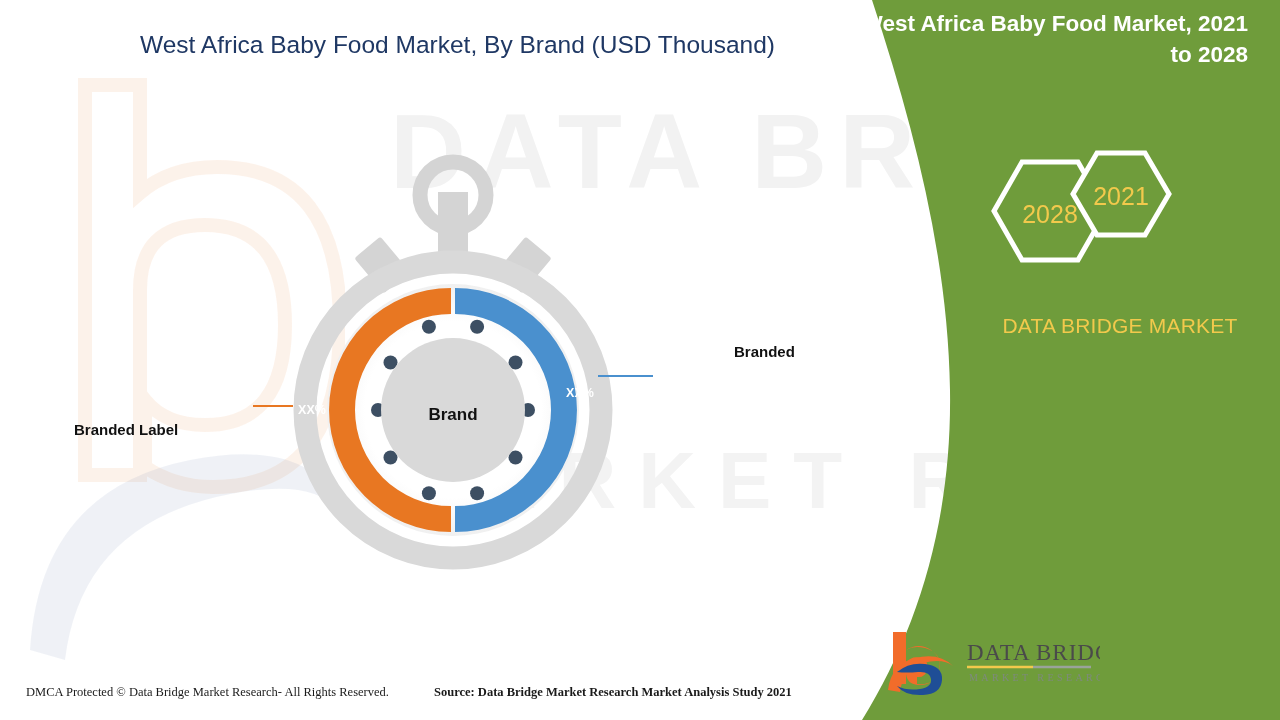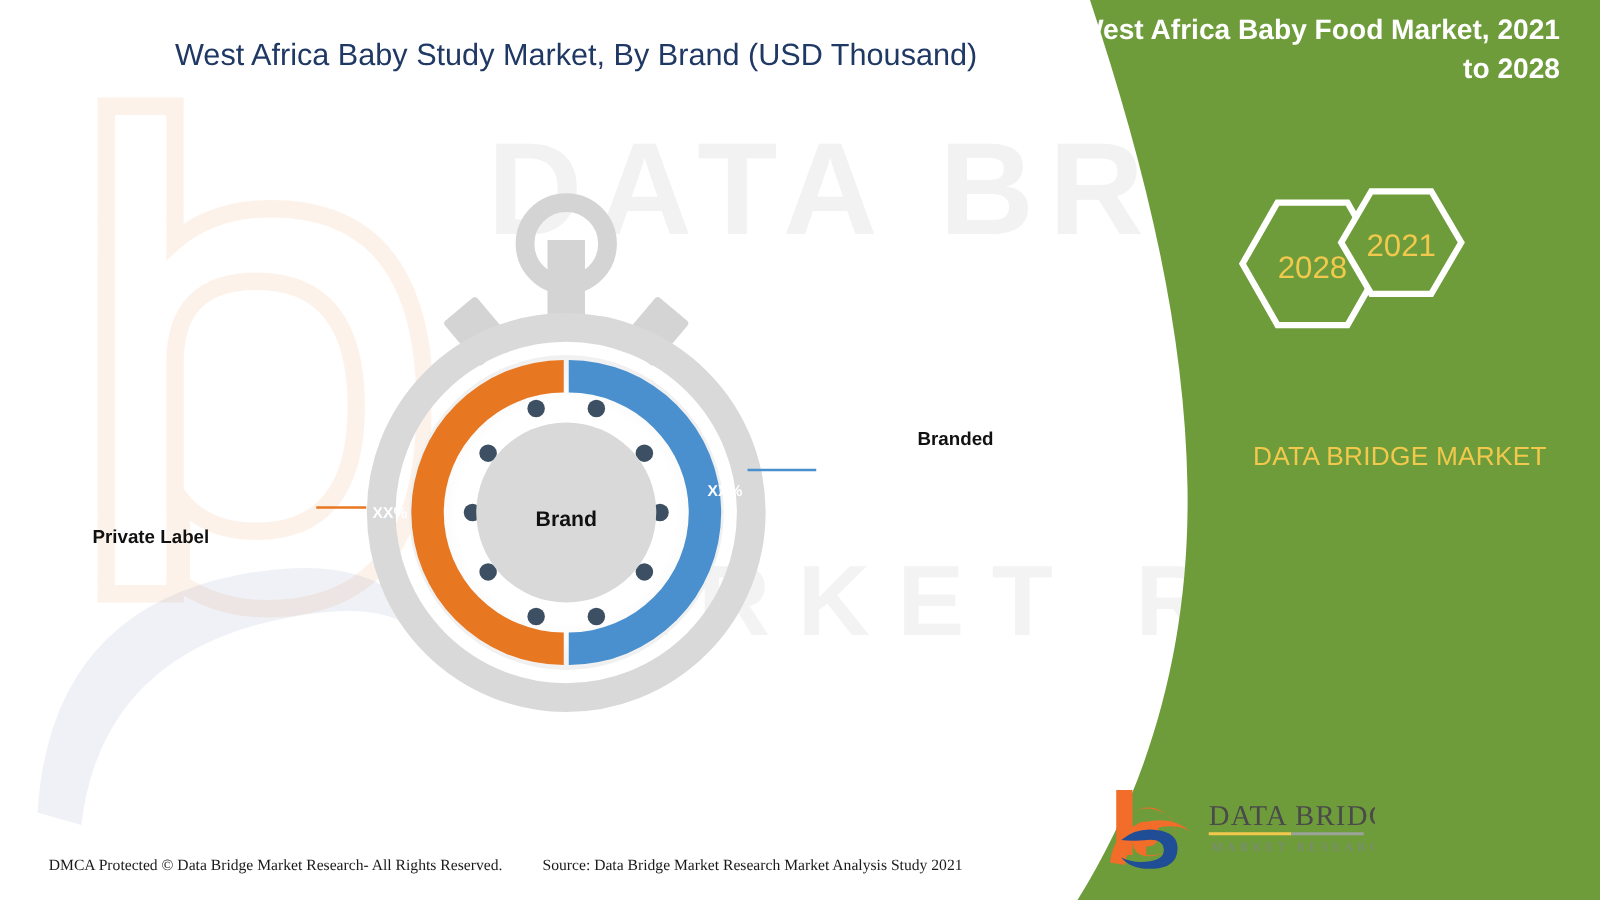--- a/index.html
+++ b/index.html
@@ -46,21 +46,21 @@
   }
   #panel-title{
     position:absolute; right:32px; top:8px; width:390px; z-index:5;
     color:#ffffff; font-size:22.5px; line-height:31px;
     text-align:right; font-weight:700;
   }
   #hexagons{ position:absolute; left:975px; top:150px; z-index:5; }
   #brand-name{
     position:absolute; left:960px; top:310px; width:320px; z-index:5;
     text-align:center; color:#f2c94c; font-size:21px; line-height:31px;
-    font-weight:400; letter-spacing:.2px;margin-top:40px;
+    font-weight:400; letter-spacing:.2px;
   }
 
   
   #dbmr-logo{ position:absolute; left:885px; top:628px; z-index:6; }
 
   
   #stopwatch{ position:absolute; left:253px; top:150px; z-index:3; }
 
   
   .leader-label{
@@ -70,40 +70,40 @@
   }
   #label-private{ left:74px; top:421px; }
   #label-branded{ left:734px; top:343px; }
 
   
   .footer-text{
     position:absolute; bottom:20px; z-index:7;
     font-family:"Liberation Serif", serif;
     font-size:12.5px; color:#1a1a1a; white-space:nowrap;
   }
-  #footer-dmca{ left:39px; }
-  #footer-source{ left:434px; }
+  #footer-dmca{ left:26px; }
+  #footer-source{ left:434px;font-weight:bold; }
 </style>
 </head>
 <body>
 
 <div id="watermark-layer">
   <div id="wm-text-top">DATA BRIDGE</div>
   <div id="wm-text-bottom">MARKET RESEARCH</div>
 
   <svg id="wm-b-logo" viewBox="0 0 300 430">
     <path d="M40 10 L40 400 L95 400 L95 215 Q95 150 160 150 Q240 150 240 250 Q240 350 160 350 Q120 350 100 325 L100 392 Q130 412 168 412 Q295 412 295 250 Q295 92 172 92 Q125 92 95 118 L95 10 Z" fill="none" stroke="#e87722" stroke-width="14"></path>
   </svg>
 
   <svg id="wm-swoosh" viewBox="0 0 330 270">
     <path d="M10 250 Q20 90 170 60 Q300 35 325 120 Q300 70 185 100 Q60 135 45 260 Z" fill="#2c4c8c"></path>
   </svg>
 </div>
 
-<div id="chart-title">West Africa Baby Study Market, By Brand (USD Thousand)</div>
+<div id="chart-title">West Africa Baby Food Market, By Brand (USD Thousand)</div>
 
 <svg id="stopwatch" width="400" height="440" viewBox="0 0 400 440">
   <defs>
     <radialGradient id="innerGlow" cx="50%" cy="50%" r="50%">
       <stop offset="70%" stop-color="#ffffff"></stop>
       <stop offset="100%" stop-color="#f0f0f0"></stop>
     </radialGradient>
   </defs>
 
   <g>
@@ -146,21 +146,21 @@
   <g>
     <line x1="40" y1="256" x2="-123" y2="256" stroke="#e87722" stroke-width="2"></line>
     <circle cx="-124" cy="256" r="12" fill="#e87722"></circle>
   </g>
   <g>
     <line x1="345" y1="226" x2="522" y2="226" stroke="#4a90ce" stroke-width="2"></line>
     <circle cx="523" cy="226" r="12" fill="#4a90ce"></circle>
   </g>
 </svg>
 
-<div class="leader-label" id="label-private">Private Label</div>
+<div class="leader-label" id="label-private">Branded Label</div>
 <div class="leader-label" id="label-branded">Branded</div>
 
 <svg id="green-panel" viewBox="0 0 1280 720" preserveAspectRatio="none">
   <path d="M1280 0 L872 0 C915 130 948 260 950 390 C952 520 918 630 862 720 L1280 720 Z" fill="#6f9c3b"></path>
 </svg>
 
 <div id="panel-title">West Africa Baby Food Market, 2021 to 2028</div>
 
 <svg id="hexagons" width="230" height="130" viewBox="0 0 230 130">
 

